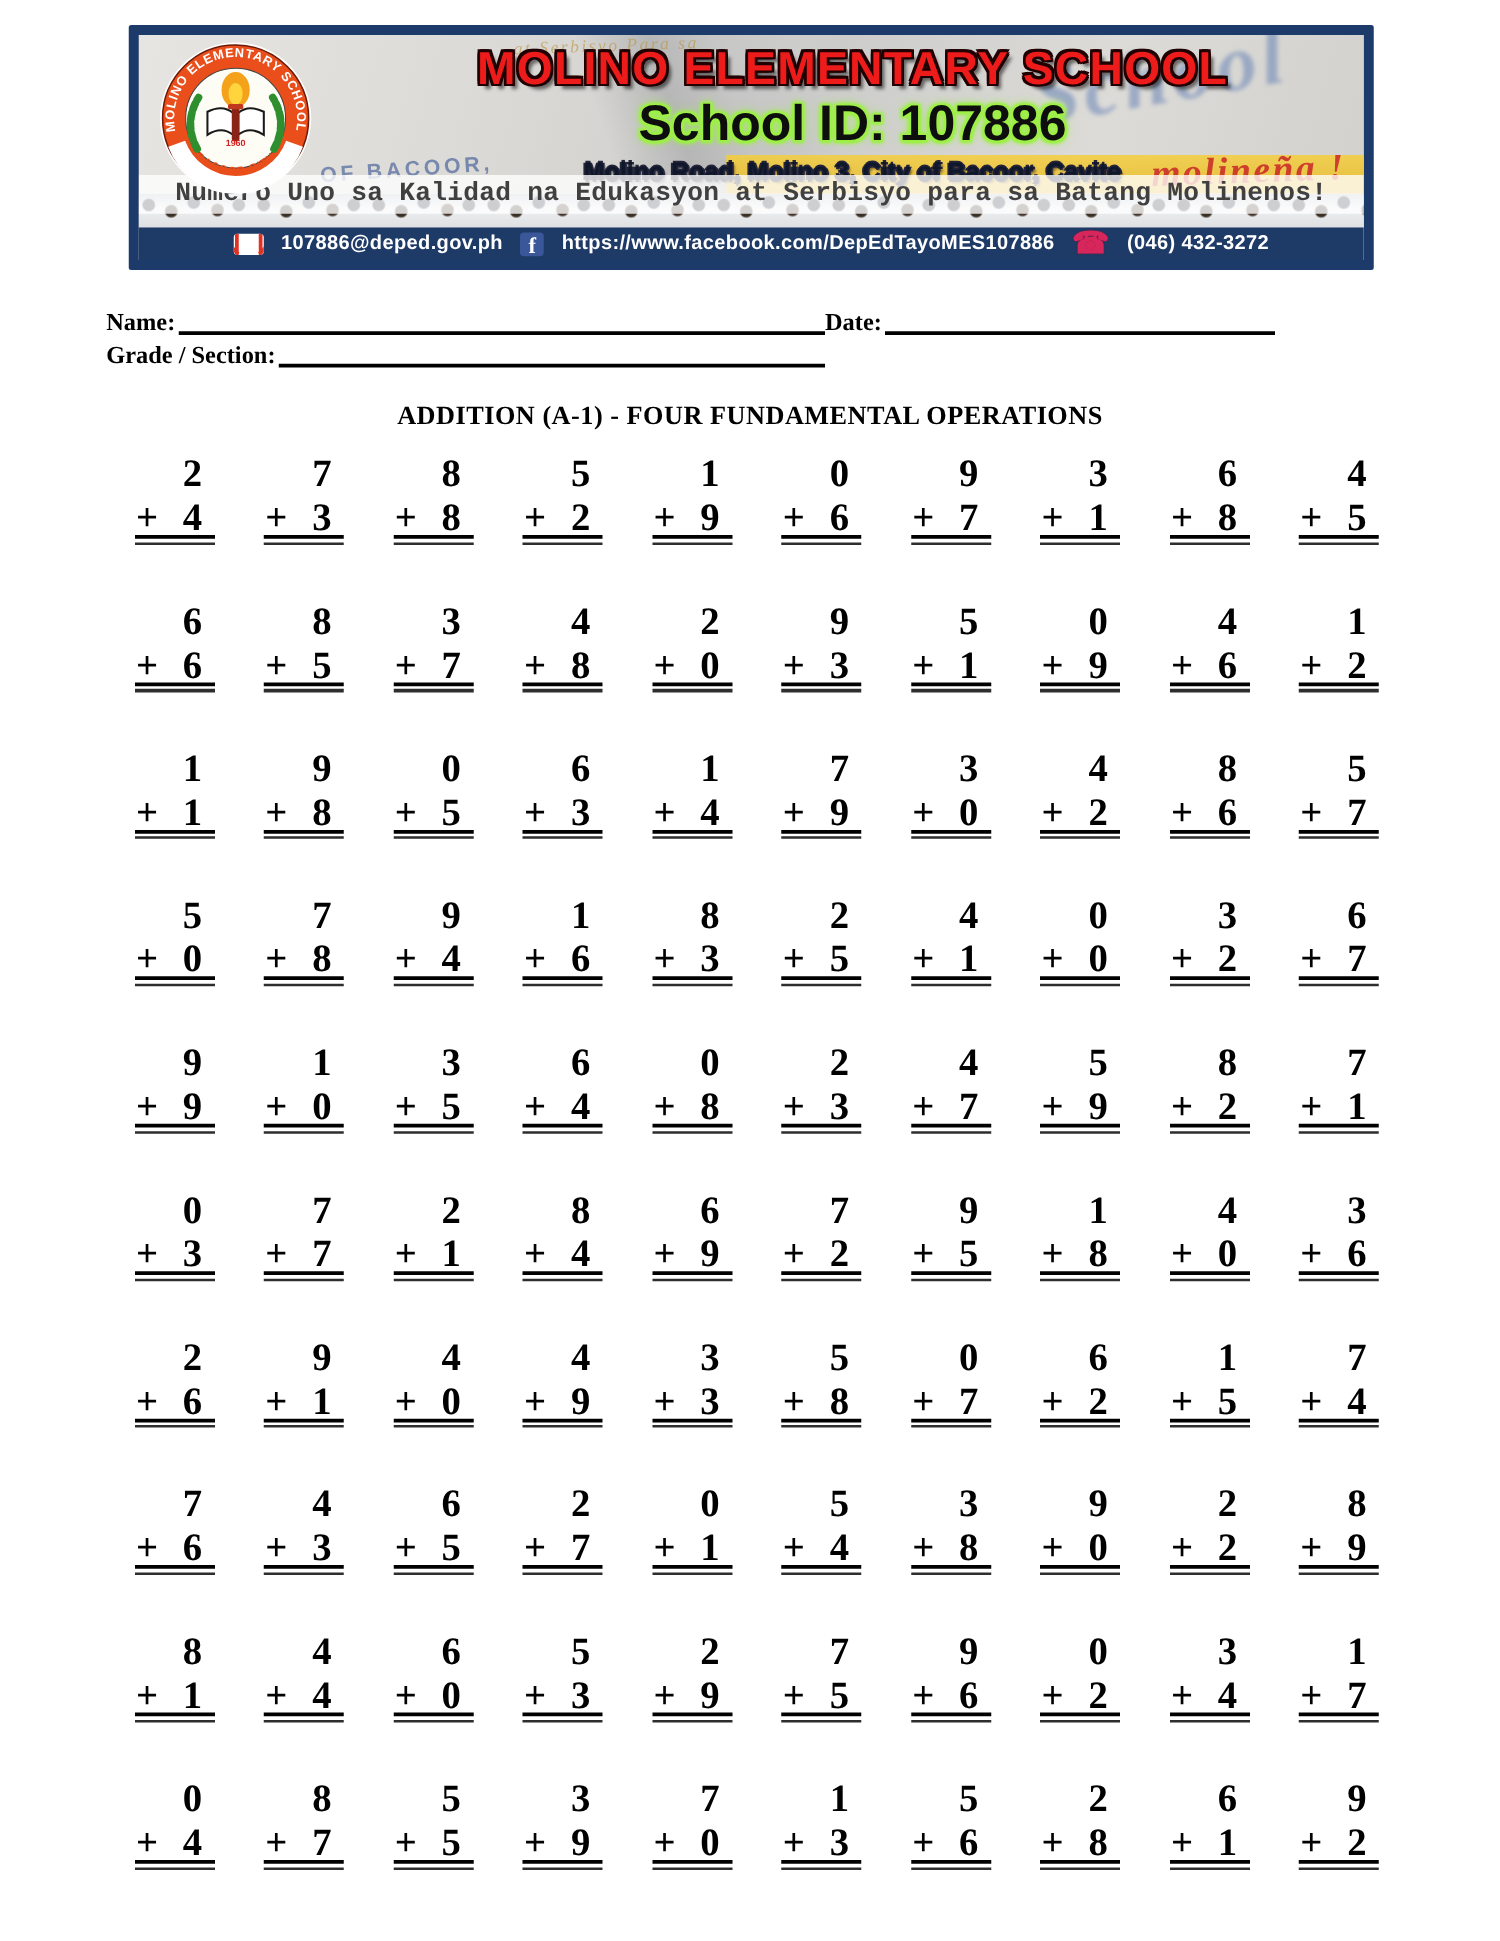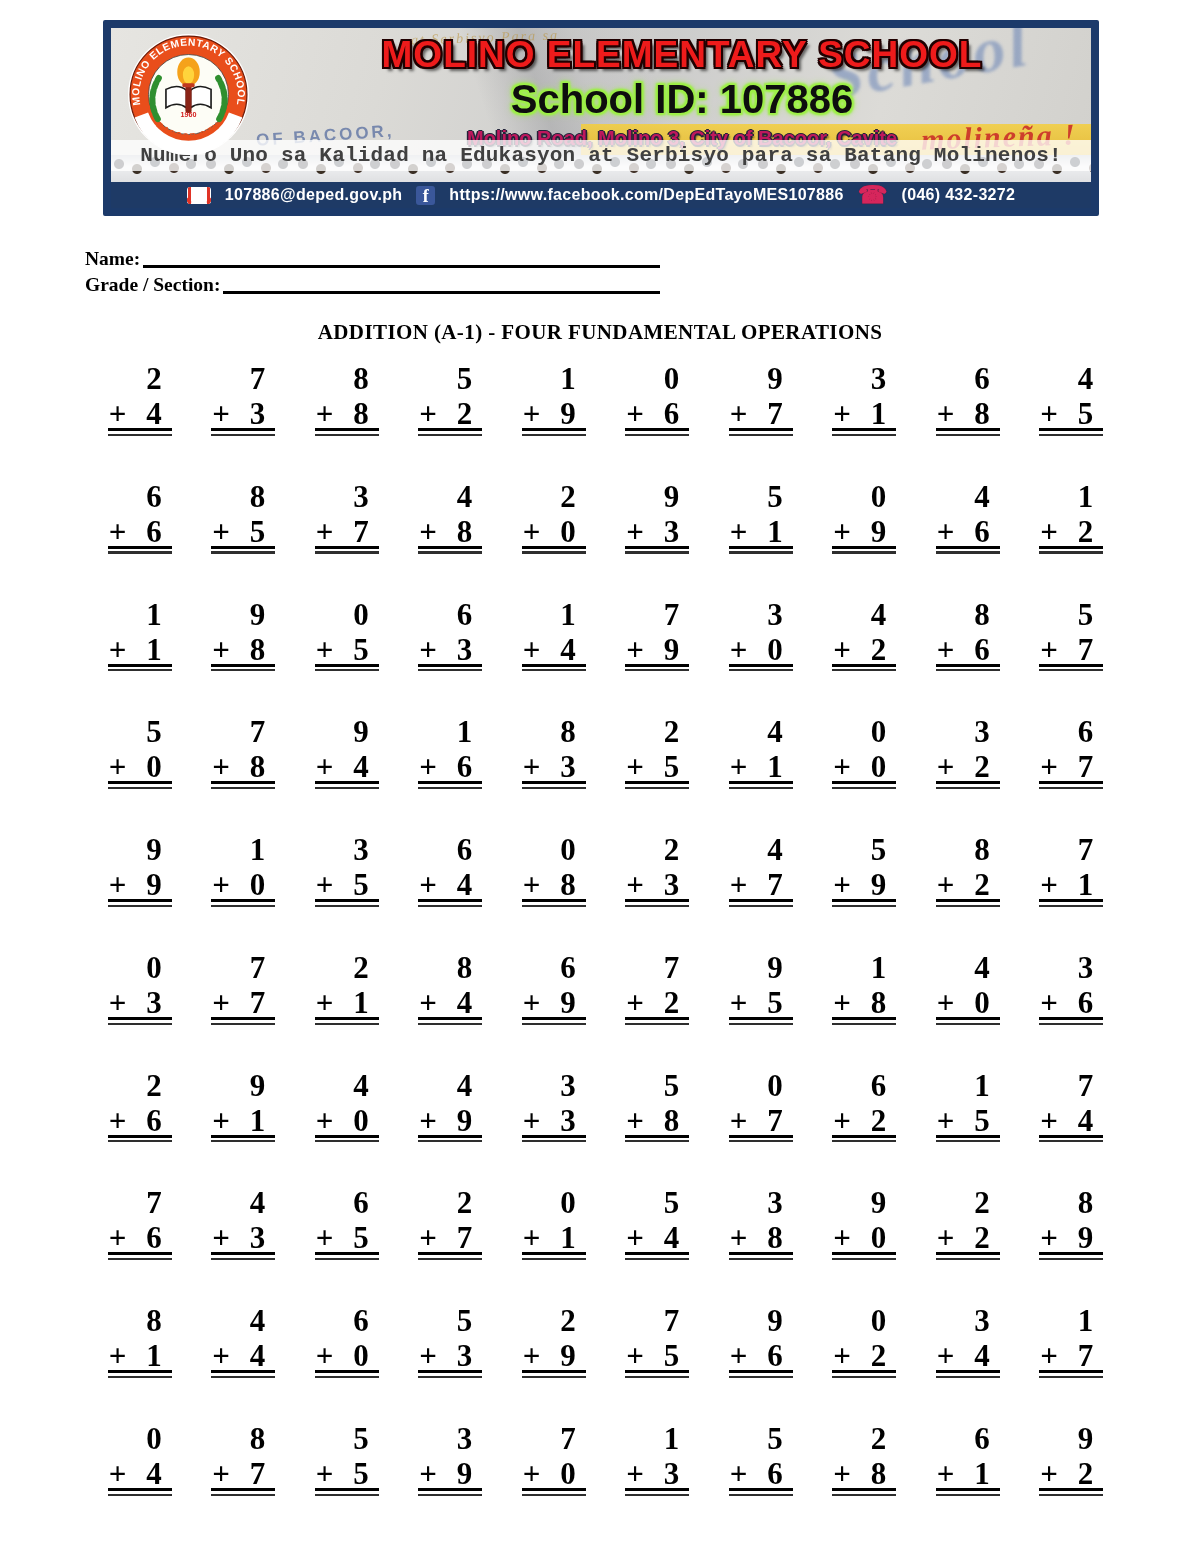--- a/index.html
+++ b/index.html
@@ -107,21 +107,21 @@
       2px 2px 0 #200000, -2px -2px 0 #200000, 2px -2px 0 #200000, -2px 2px 0 #200000,
       4px 4px 3px rgba(0,0,0,.55);
   }
   .school-id {
     font-weight:bold; font-size:40px; color:#0e0e0e; margin-top:1px; white-space:nowrap;
     text-shadow:
       0 0 5px #9df046, 0 0 9px #9df046,
       2px 2px 2px #9df046, -2px -2px 2px #9df046, 2px -2px 2px #9df046, -2px 2px 2px #9df046;
   }
   .school-address {
-    font-weight:bold; font-size:20px; color:#be185d; margin-top:5px; white-space:nowrap;
+    font-weight:bold; font-size:20px; color:#0f172a; margin-top:5px; white-space:nowrap;
     text-shadow:
       1.5px 0 0 #23233a, -1.5px 0 0 #23233a, 0 1.5px 0 #23233a, 0 -1.5px 0 #23233a,
       2px 2px 2px rgba(0,0,0,.5);
   }
 
   
   .form-section {
     position:absolute; left:85px; top:243px; width:995px; display:flex; 
     font-family:"Liberation Serif",serif;
   }
@@ -225,20 +225,24 @@
       <div class="frow">
         <span class="flabel">Name:</span>
         <span class="fline"></span>
       </div>
       <div class="frow">
         <span class="flabel">Grade / Section:</span>
         <span class="fline"></span>
       </div>
     </div>
   <div class="form-col-right">
+      <div class="frow">
+        <span class="flabel">Date:</span>
+        <span class="fline"></span>
+      </div>
     </div>
 </div>
 
 <div class="sheet-title">ADDITION (A-1) - FOUR FUNDAMENTAL OPERATIONS</div>
 <div class="problems-grid">
     <div class="cell">
       <div class="prob">
         <div class="ptop">2</div>
         <div class="prow">
           <span>+</span>

